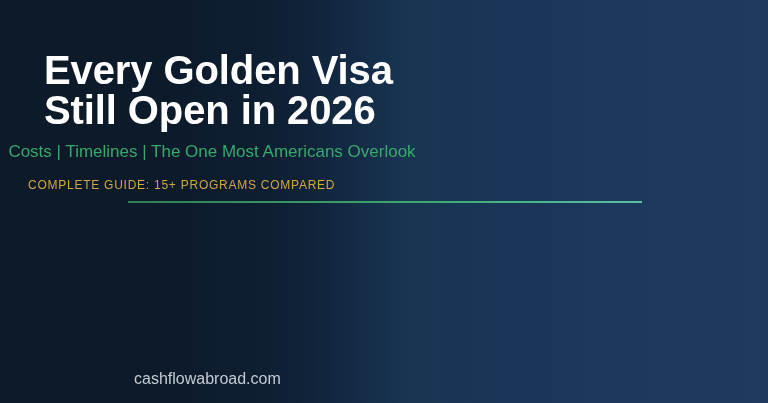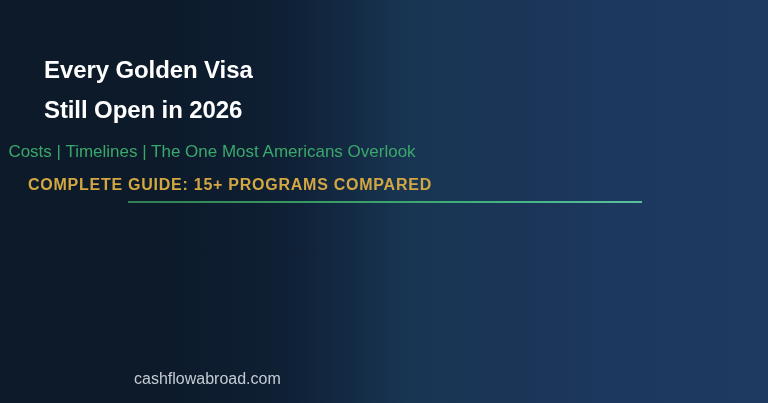--- a/index.html
+++ b/index.html
@@ -62,21 +62,21 @@
     width: 768px;
     height: 403px;
   }
 
   #headline {
     position: absolute;
     left: 44px;
     top: 50px;
     width: 700px;
     color: #ffffff;
-    font-size: 24px;
+    font-size: 40px;
     font-weight: bold;
     line-height: 40px;
     letter-spacing: -0.1px;
     white-space: pre;
   }
 
   
   #subtitle-wrap {
     position: absolute;
     left: -86px;
@@ -90,22 +90,22 @@
     font-weight: normal;
     line-height: 22px;
     white-space: nowrap;
   }
 
   #kicker {
     position: absolute;
     left: 28px;
     top: 177px;
     color: #d3a742;
-    font-size: 16px;
-    font-weight: bold;
+    font-size: 12px;
+    font-weight: normal;
     letter-spacing: 0.75px;
     line-height: 16px;
     white-space: nowrap;
   }
 
   #accent-rule {
     position: absolute;
     left: 128px;
     top: 201px;
     width: 514px;

